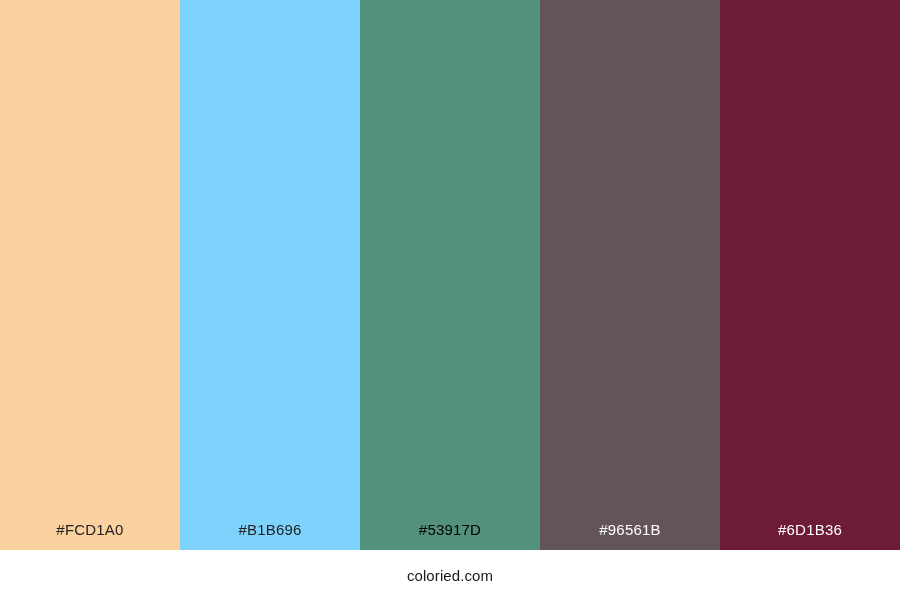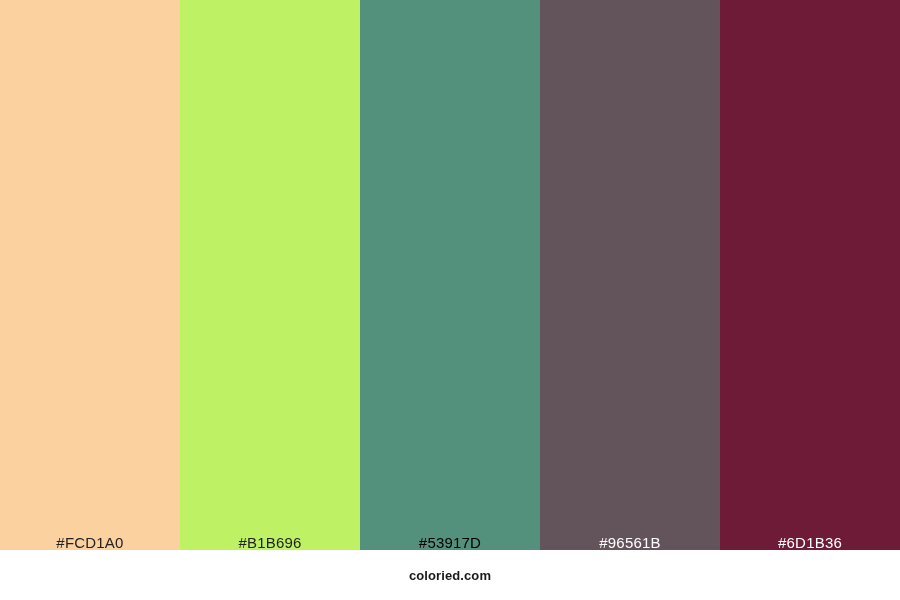--- a/index.html
+++ b/index.html
@@ -44,60 +44,61 @@
   }
 
   .swatch-label {
     display: block;
     width: 100%;
     text-align: center;
     font-size: 15px;
     font-weight: 400;
     letter-spacing: 0.2px;
     line-height: 1;
+    padding-bottom: 13px;
     white-space: nowrap;
     user-select: none;
   }
 
   .label-dark  { color: #222222; }
   .label-light { color: #ffffff; }
 
   
   #footer-bar {
     width: 900px;
     height: 50px;
     flex: 0 0 50px;
     background: #ffffff;
     display: flex;
     align-items: center;
     justify-content: center;
   }
 
   #footer-brand {
-    font-size: 13px;
-    font-weight: bold;
+    font-size: 15px;
+    font-weight: normal;
     color: #1a1a1a;
     letter-spacing: 0.1px;
     line-height: 1;
     white-space: nowrap;
     user-select: none;
   }
 </style>
 </head>
 <body>
 
 <div id="palette-page">
 
   <div id="swatch-strip">
 
     <div class="swatch" style="background-color: rgb(252, 209, 160);">
       <span class="swatch-label label-dark" style="color: rgb(34, 34, 34);">#FCD1A0</span>
     </div>
 
-    <div class="swatch" style="background-color: #bef264;">
+    <div class="swatch" style="background-color: #7dd3fc;">
       <span class="swatch-label label-dark" style="color: rgb(34, 34, 34);">#B1B696</span>
     </div>
 
     <div class="swatch" style="background-color: rgb(83, 145, 125);">
       <span class="swatch-label label-light" style="color: #000000;">#53917D</span>
     </div>
 
     <div class="swatch" style="background-color: rgb(99, 84, 91);">
       <span class="swatch-label label-light" style="color: rgb(255, 255, 255);">#96561B</span>
     </div>

